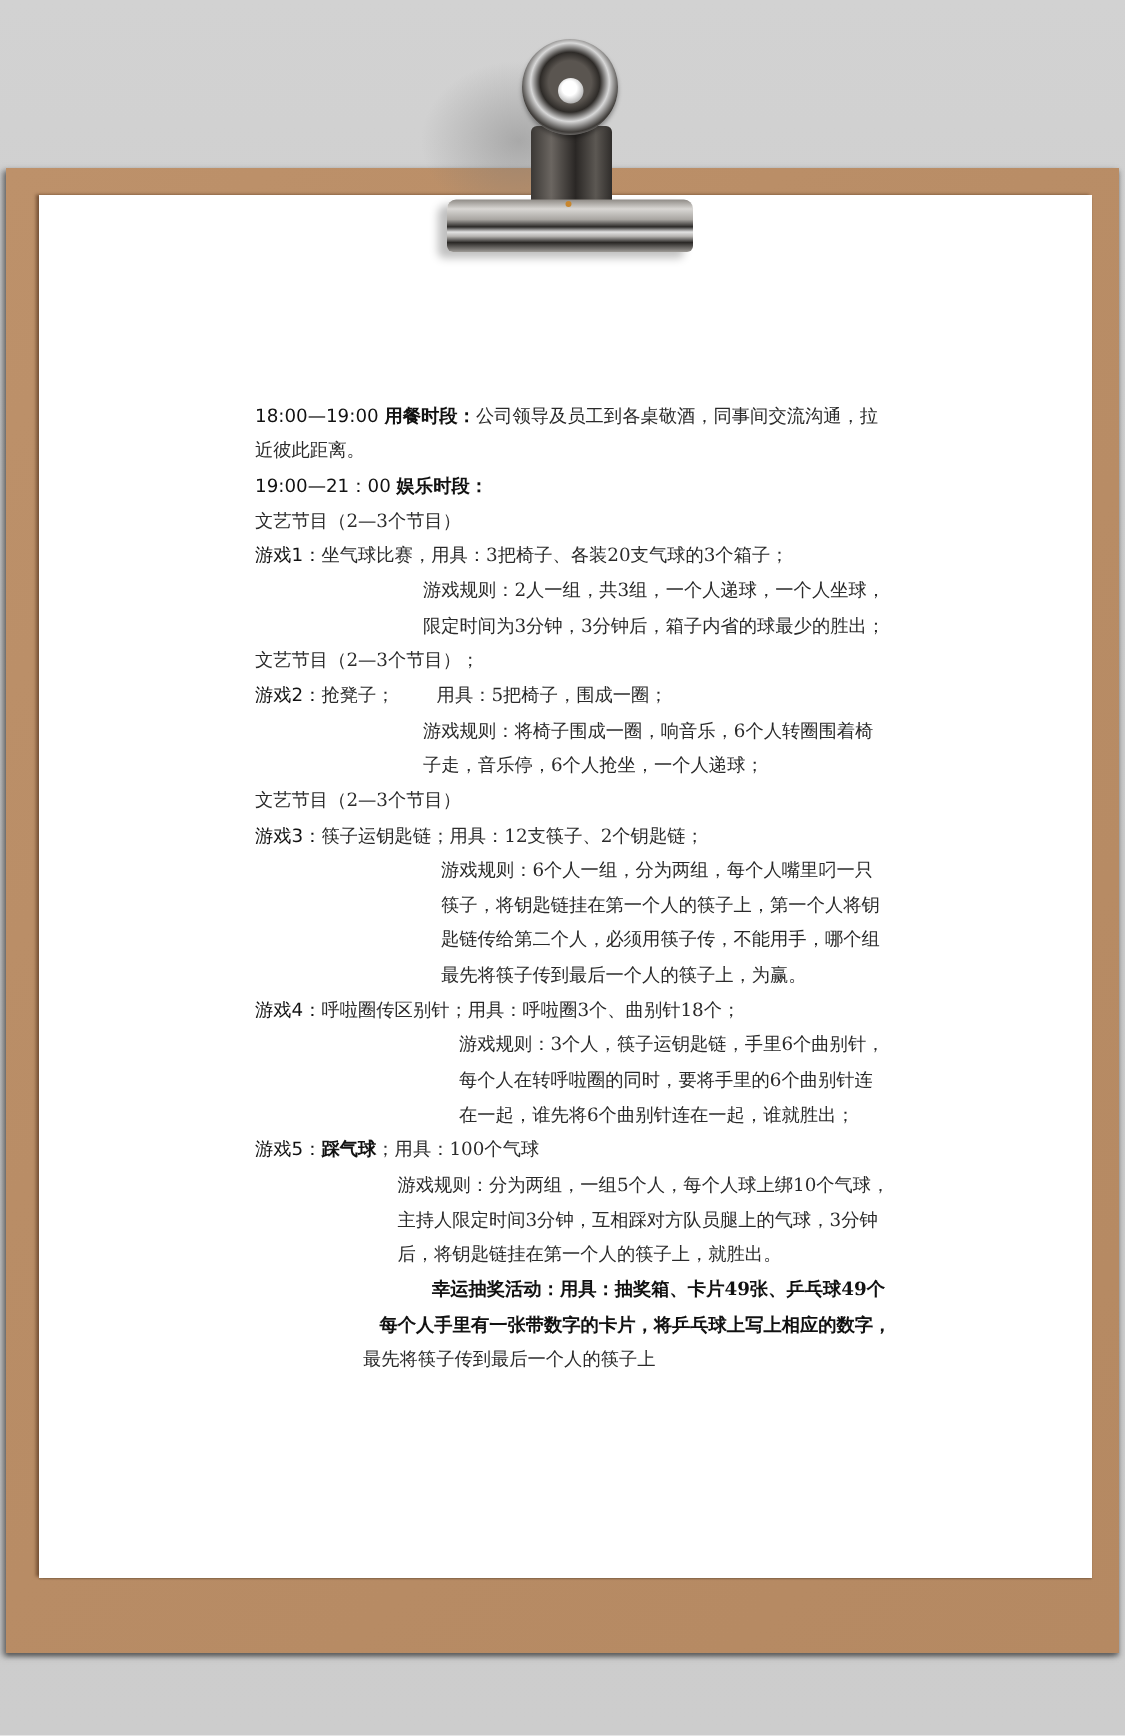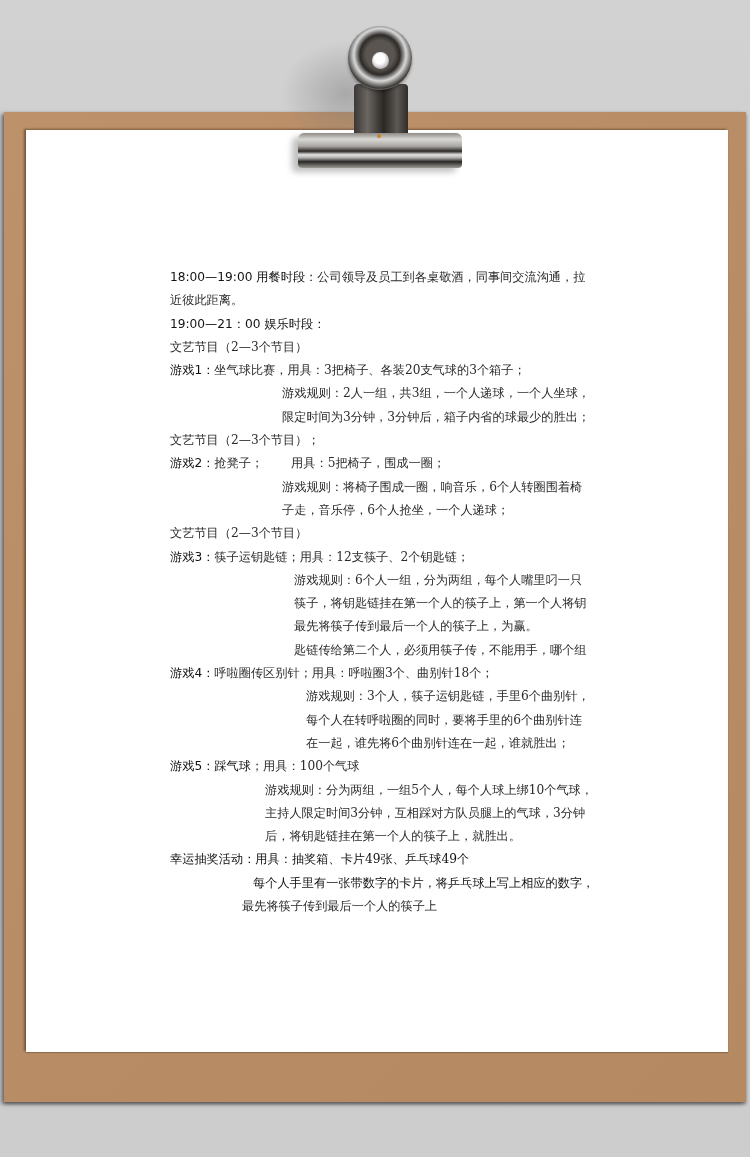--- a/index.html
+++ b/index.html
@@ -45,21 +45,21 @@
   .clip-rivet {
     position: absolute; left: 377px; top: 134px; width: 4px; height: 4px; border-radius: 50%;
     background: #c8862e;
   }
   .doc {
     position: absolute; left: 170px; top: 266px; width: 420px;
     font-size: 12.2px; color: #2a2a2a; line-height: 23.3px;
   }
   .line { white-space: nowrap; height: 23.3px; }
   .b { font-weight: normal; font-family: "DejaVu Sans", "Liberation Sans", sans-serif; color: #111; }
-  .bs { font-weight: normal; color: #111; }
+  .bs { font-weight: bold; color: #111; text-align: right; }
 </style>
 </head>
 <body>
 
 <div class="board"></div>
 <div class="paper"></div>
 
 <div class="clip-shadow"></div>
 <div class="clip-neck"></div>
 <div class="clip-ring"></div>
@@ -96,22 +96,22 @@
   <div class="line" style="padding-left:112px">游戏规则：将椅子围成一圈，响音乐，6个人转圈围着椅</div>
   <div class="line" style="padding-left:112px">子走，音乐停，6个人抢坐，一个人递球；</div>
 
   <div class="line">文艺节目（2—3个节目）</div>
 
   <div class="line">
     <span class="b">游戏3：</span><span>筷子运钥匙链；用具：12支筷子、2个钥匙链；</span>
   </div>
   <div class="line" style="padding-left:124px">游戏规则：6个人一组，分为两组，每个人嘴里叼一只</div>
   <div class="line" style="padding-left:124px">筷子，将钥匙链挂在第一个人的筷子上，第一个人将钥</div>
+  <div class="line" style="padding-left:124px">匙链传给第二个人，必须用筷子传，不能用手，哪个组</div>
   <div class="line" style="padding-left:124px">最先将筷子传到最后一个人的筷子上，为赢。</div>
-  <div class="line" style="padding-left:124px">匙链传给第二个人，必须用筷子传，不能用手，哪个组</div>
 
   <div class="line">
     <span class="b">游戏4：</span><span>呼啦圈传区别针；用具：呼啦圈3个、曲别针18个；</span>
   </div>
   <div class="line" style="padding-left:136px">游戏规则：3个人，筷子运钥匙链，手里6个曲别针，</div>
   <div class="line" style="padding-left:136px">每个人在转呼啦圈的同时，要将手里的6个曲别针连</div>
   <div class="line" style="padding-left:136px">在一起，谁先将6个曲别针连在一起，谁就胜出；</div>
 
   <div class="line">
     <span class="b">游戏5：</span><span class="bs">踩气球</span><span>；用具：100个气球</span>

